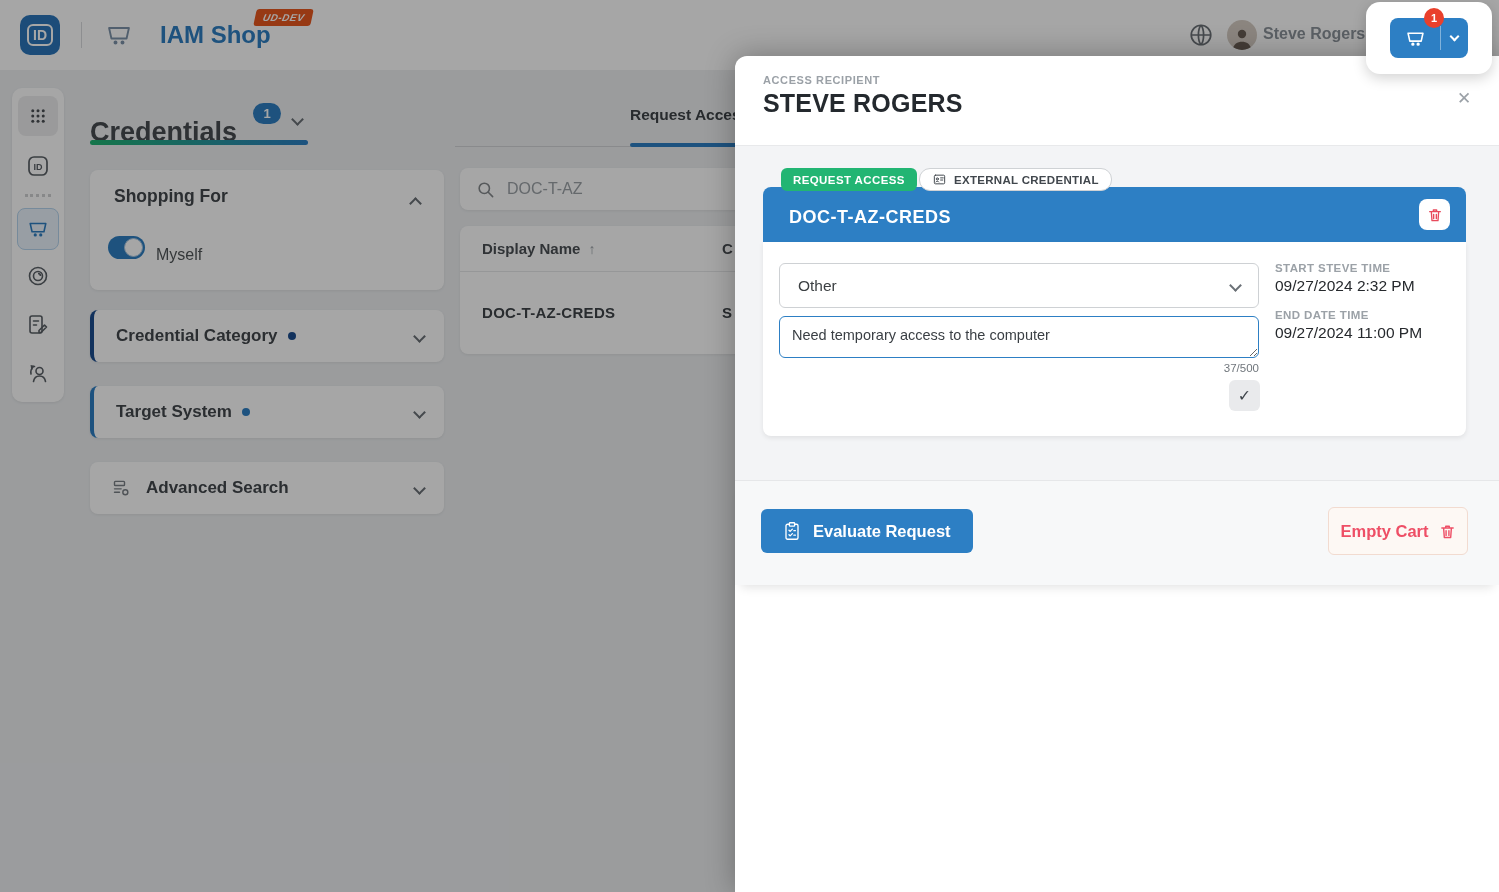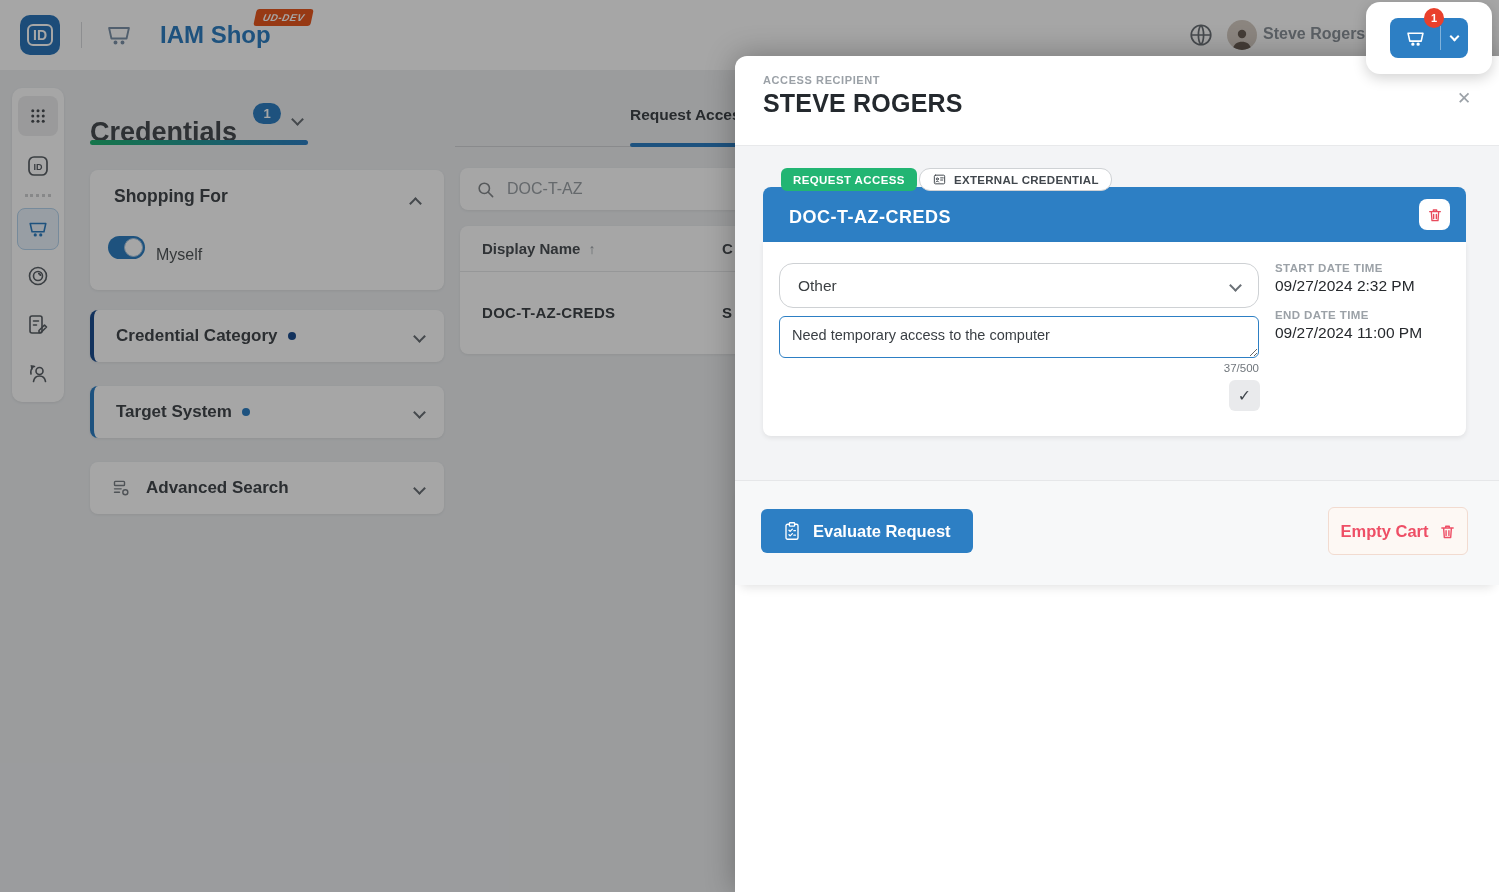--- a/index.html
+++ b/index.html
@@ -68,21 +68,21 @@
   .dw-name{left:28px;top:33px;font-size:25px;font-weight:bold;color:#24292e;letter-spacing:.2px;}
   .dw-close{left:722px;top:32px;font-size:17px;color:#9ba1a7;cursor:pointer;}
   .dw-body{left:0;top:89px;width:764px;height:335px;background:#f3f4f6;border-top:1px solid #e8e9eb;}
   .badge-green{left:46px;top:22px;height:23px;padding:0 12px;border-radius:6px;background:#22b573;color:#fff;font-size:11.5px;font-weight:bold;letter-spacing:.4px;display:flex;align-items:center;z-index:3;}
   .badge-ext{left:184px;top:22px;height:23px;padding:0 12px;border-radius:11px;background:#fff;border:1px solid #cfd2d5;color:#41474d;font-size:11.5px;font-weight:bold;letter-spacing:.3px;display:flex;align-items:center;gap:7px;z-index:3;}
   .item-card{left:28px;top:41px;width:703px;z-index:2;}
   .item-hdr{position:relative;height:55px;background:#2d7fc4;border-radius:8px 8px 0 0;display:flex;align-items:center;padding:6px 16px 0 26px;}
   .item-name{color:#fff;font-size:18px;font-weight:bold;letter-spacing:.5px;}
   .trash-btn{position:absolute;right:16px;top:12px;width:31px;height:31px;background:#fff;border-radius:8px;display:flex;align-items:center;justify-content:center;color:#e84a5c;cursor:pointer;}
   .item-body{position:relative;height:194px;background:#fff;border-radius:0 0 8px 8px;box-shadow:0 2px 5px rgba(0,0,0,.08);}
-  .sel{left:16px;top:21px;width:480px;height:45px;border:1px solid #ced1d4;border-radius:14px;background:#fff;display:flex;align-items:center;padding:0 18px;cursor:pointer;}
+  .sel{left:16px;top:21px;width:480px;height:45px;border:1px solid #ced1d4;border-radius:6px;background:#fff;display:flex;align-items:center;padding:0 18px;cursor:pointer;}
   .sel-val{font-size:15.5px;color:#3c4043;}
   .ta{left:16px;top:74px;width:480px;height:42px;border:1.5px solid #2d7fc4;border-radius:6px;font-size:14.5px;color:#3a3f44;padding:10px 12px;resize:both;outline:none;}
   .counter{left:16px;top:120px;width:480px;text-align:right;font-size:11.5px;color:#70767c;}
   .check-btn{left:466px;top:138px;width:31px;height:31px;background:#e9eaec;border-radius:6px;display:flex;align-items:center;justify-content:center;font-size:16px;color:#3f454b;cursor:pointer;}
   .info-lbl{font-size:11.5px;font-weight:bold;color:#9ba1a7;letter-spacing:.4px;}
   .info-val{font-size:15.5px;color:#26292d;}
   .dw-footer{left:0;top:424px;width:764px;height:105px;background:#f7f8f9;border-top:1px solid #e6e7e9;box-shadow:0 8px 10px -6px rgba(0,0,0,.12);}
   .eval-btn{left:26px;top:28px;height:44px;padding:0 22px;background:#2d7fc4;border:none;border-radius:6px;color:#fff;font-size:16.5px;font-weight:bold;display:flex;align-items:center;gap:12px;cursor:pointer;}
   .empty-btn{left:593px;top:26px;height:48px;width:140px;background:#fdf8f4;border:1px solid #f2dbd0;border-radius:6px;color:#ee4f66;font-size:16.5px;font-weight:bold;display:flex;align-items:center;justify-content:center;gap:10px;cursor:pointer;}
 
@@ -285,21 +285,21 @@
         </div>
         <div class="item-body">
           <div class="abs sel">
             <span class="sel-val">Other</span>
             <span class="spacer"></span>
             <span class="chev"></span>
           </div>
           <textarea class="abs ta" style="">Need temporary access to the computer</textarea>
           <div class="abs counter">37/500</div>
           <div class="abs check-btn">✓</div>
-          <div class="abs info-lbl" style="left:512px;top:20px;">START DATE TIME</div>
+          <div class="abs info-lbl" style="left:512px;top:20px;">START STEVE TIME</div>
           <div class="abs info-val" style="left:512px;top:35px;">09/27/2024 2:32 PM</div>
           <div class="abs info-lbl" style="left:512px;top:67px;">END DATE TIME</div>
           <div class="abs info-val" style="left:512px;top:82px;">09/27/2024 11:00 PM</div>
         </div>
       </div>
     </div>
 
     <div class="abs dw-footer">
       <button class="abs eval-btn">
         <span>

